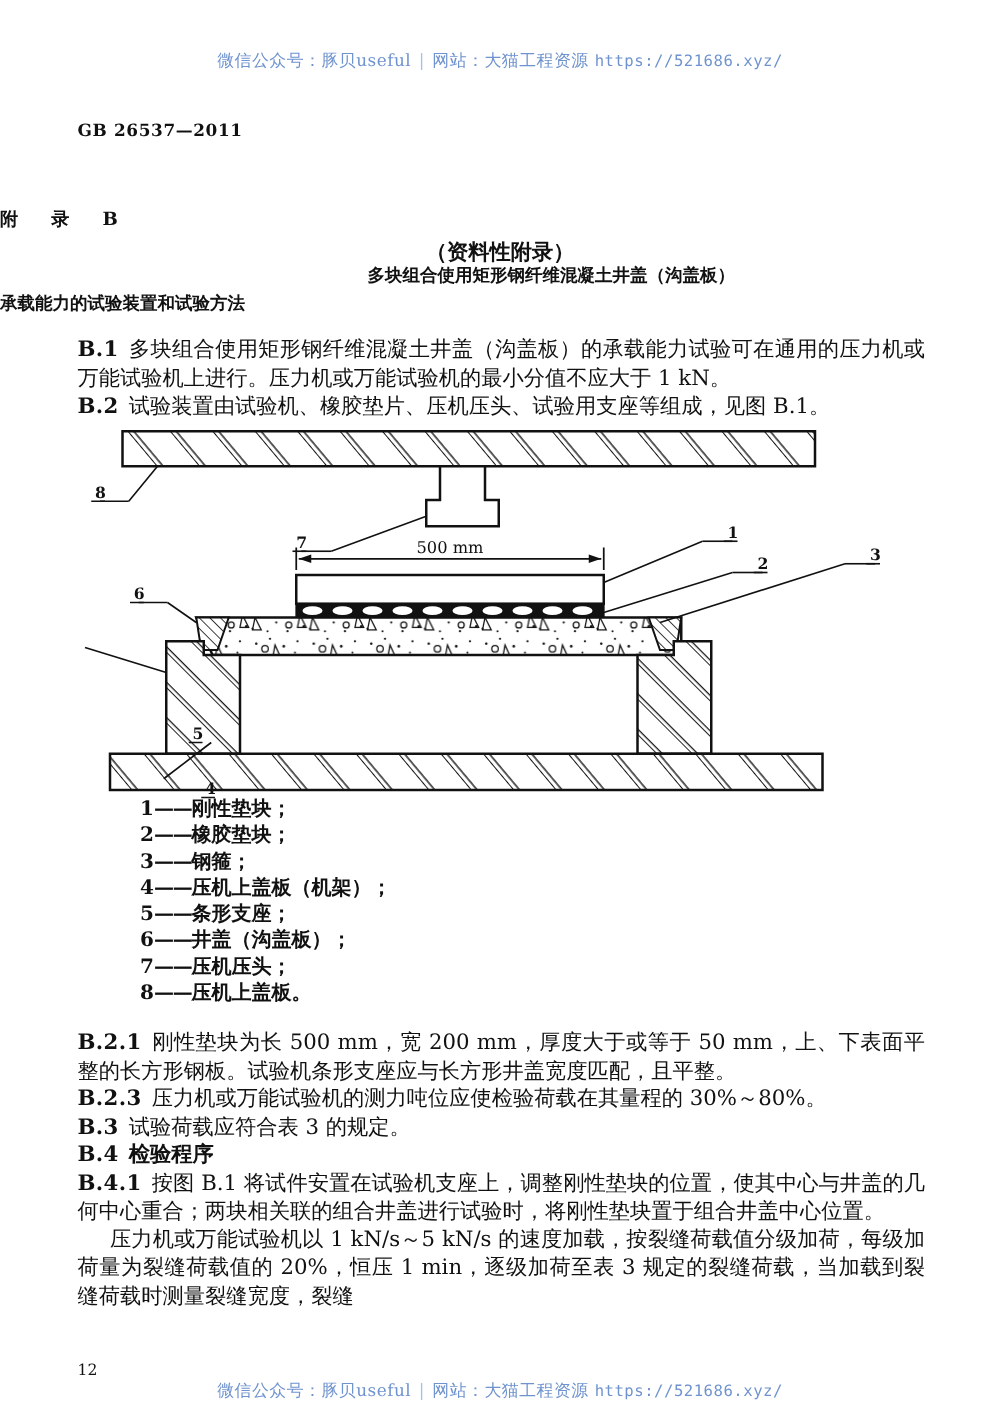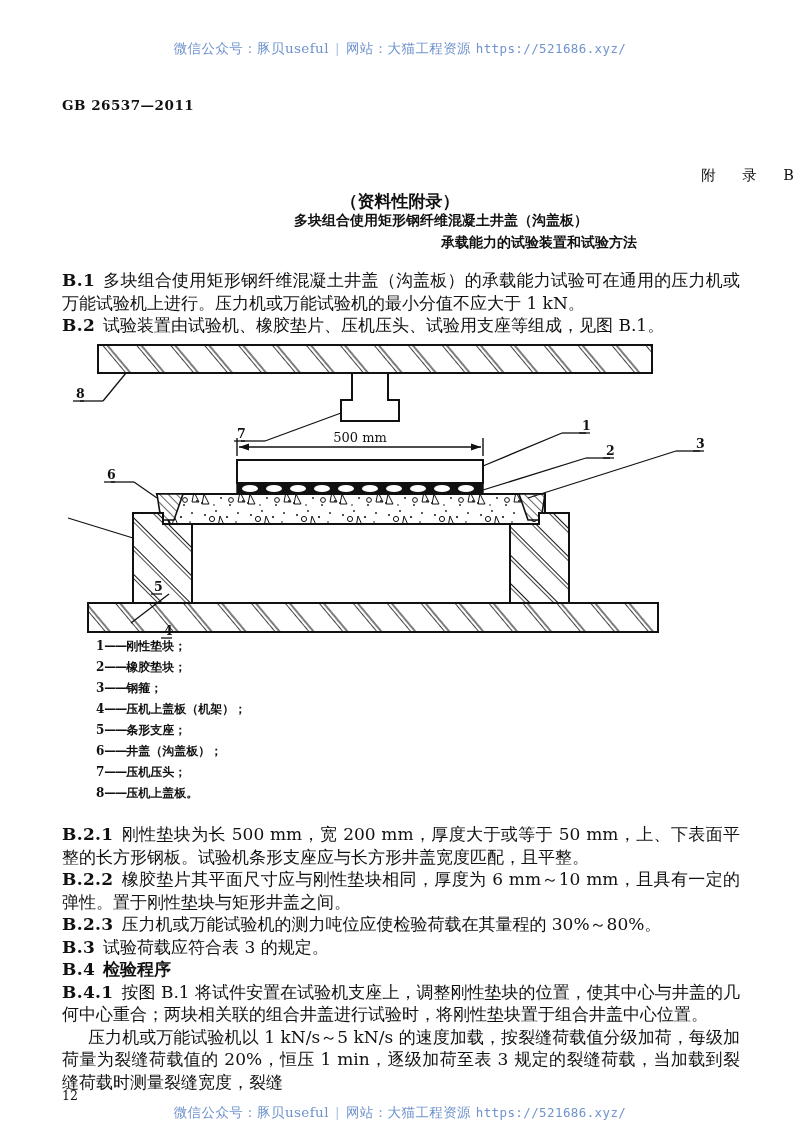--- a/index.html
+++ b/index.html
@@ -49,22 +49,22 @@
     font-weight: bold;
     font-size: 13.5px;
     letter-spacing: 0.5px;
     font-family: "DejaVu Serif", "Liberation Serif", serif;
   }
 
   
   .annex-title {
     position: absolute;
     left: 0; top: 146px; width: 800px;
-    text-align: right;
-    font-weight: normal;
+    text-align: left;
+    font-weight: bold;
     font-size: 14.5px;
     letter-spacing: 6px;
   }
   .annex-sub {
     position: absolute;
     left: 0; top: 170px; width: 800px;
     text-align: center;
     font-weight: bold;
     font-size: 17px;
   }
@@ -72,21 +72,21 @@
     position: absolute;
     left: 0; top: 192px; width: 800px;
     text-align: center;
     font-weight: bold;
     font-size: 14px;
     padding-left: 41px;
   }
   .annex-name2 {
     position: absolute;
     left: 0; top: 214px; width: 637px;
-    text-align: right;
+    text-align: left;
     font-weight: bold;
     font-size: 14px;
   }
 
   
   .body-block {
     position: absolute;
     left: 62px;
     width: 678px;
     font-size: 17px;
@@ -108,23 +108,23 @@
     left: 62px;
     top: 318px;
     width: 678px;
     height: 305px;
   }
   .figure-wrap svg { display: block; }
 
   
   .legend {
     position: absolute;
-    left: 96px;
+    left: 112px;
     top: 616px;
-    font-size: 12px;
+    font-size: 16px;
     line-height: 21px;
     font-weight: bold;
   }
   .legend-row { white-space: nowrap; }
   .legend-row .dash { letter-spacing: -1px; }
 
   .fig-caption {
     position: absolute;
     left: 0; top: 777px; width: 800px;
     text-align: center;
@@ -329,23 +329,20 @@
       <span>8</span><span class="dash">——</span><span>压机上盖板。</span>
     </div>
   </div>
 
 
   <div class="body-block" style="top:803px;">
     <p class="para">
       <span class="num">B.2.1</span><span>刚性垫块为长 500 mm，宽 200 mm，厚度大于或等于 50 mm，上、下表面平整的长方形钢板。试验机条形支座应与长方形井盖宽度匹配，且平整。</span>
     </p>
     <p class="para">
-      <span class="num">B.2.2</span><span>橡胶垫片其平面尺寸应与刚性垫块相同，厚度为 6 mm～10 mm，且具有一定的弹性。置于刚性垫块与矩形井盖之间。</span>
-    </p>
-    <p class="para">
       <span class="num">B.2.3</span><span>压力机或万能试验机的测力吨位应使检验荷载在其量程的 30%～80%。</span>
     </p>
     <p class="para">
       <span class="num">B.3</span><span>试验荷载应符合表 3 的规定。</span>
     </p>
     <p class="para">
       <span class="num">B.4</span><span class="lead">检验程序</span>
     </p>
     <p class="para">
       <span class="num">B.4.1</span><span>按图 B.1 将试件安置在试验机支座上，调整刚性垫块的位置，使其中心与井盖的几何中心重合；两块相关联的组合井盖进行试验时，将刚性垫块置于组合井盖中心位置。</span>

